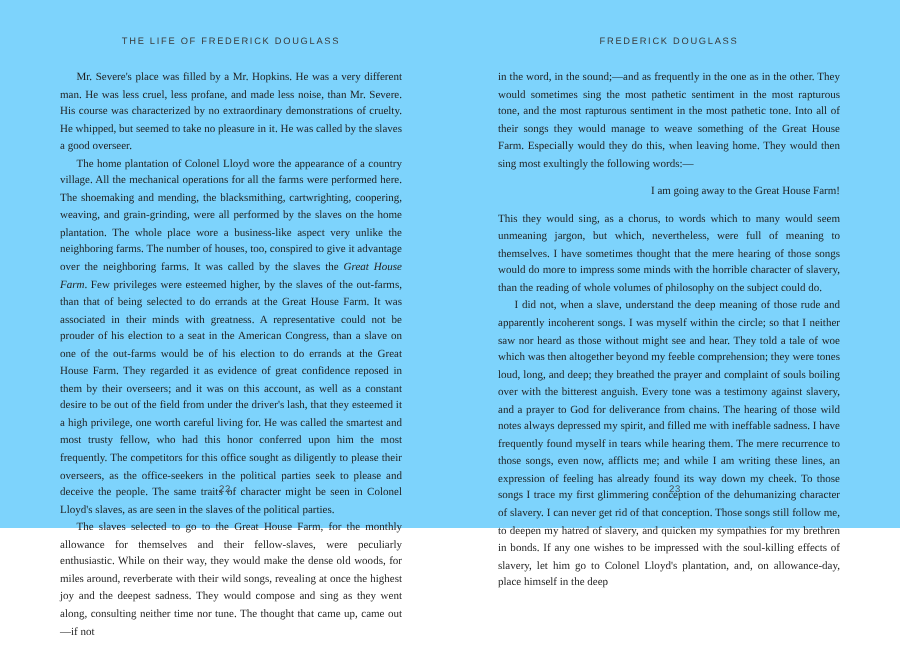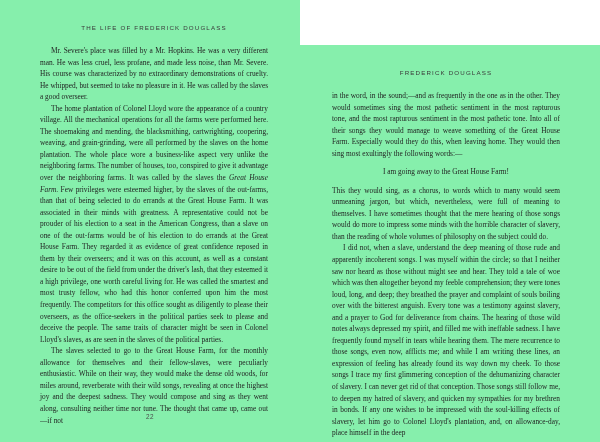--- a/index.html
+++ b/index.html
@@ -15,31 +15,30 @@
     color: #1a1a1a;
   }
   .spread {
     display: flex;
     width: 600px;
     height: 442px;
     box-sizing: border-box;
   }
   .page {
     width: 300px;
-    height: 442px;
+    height: 352px;
     box-sizing: border-box;
     position: relative;
-    background: #86efac;
+    background: #7dd3fc;
   }
   .page-left {
     padding: 24px 32px 0 40px;
   }
   .page-right {
     padding: 24px 40px 0 32px;
-    margin-top: 45px;
   }
   .running-head {
     text-align: center;
     font-family: "Liberation Sans", "DejaVu Sans", sans-serif;
     font-size: 6.2px;
     letter-spacing: 1.15px;
     color: #3a3a3a;
     text-transform: uppercase;
     margin: 0 0 14px 0;
     white-space: nowrap;
@@ -61,20 +60,21 @@
   .verse {
     margin: 7px 0 7px 0;
     text-align: center;
     text-indent: 0;
     font-size: 7.35px;
     line-height: 11.4px;
   }
   .verse .vline {
     display: block;
     white-space: nowrap;
+    text-align: right;
   }
   em, .ital {
     font-style: italic;
   }
   .folio {
     position: absolute;
     bottom: 22px;
     left: 0;
     right: 0;
     text-align: center;

